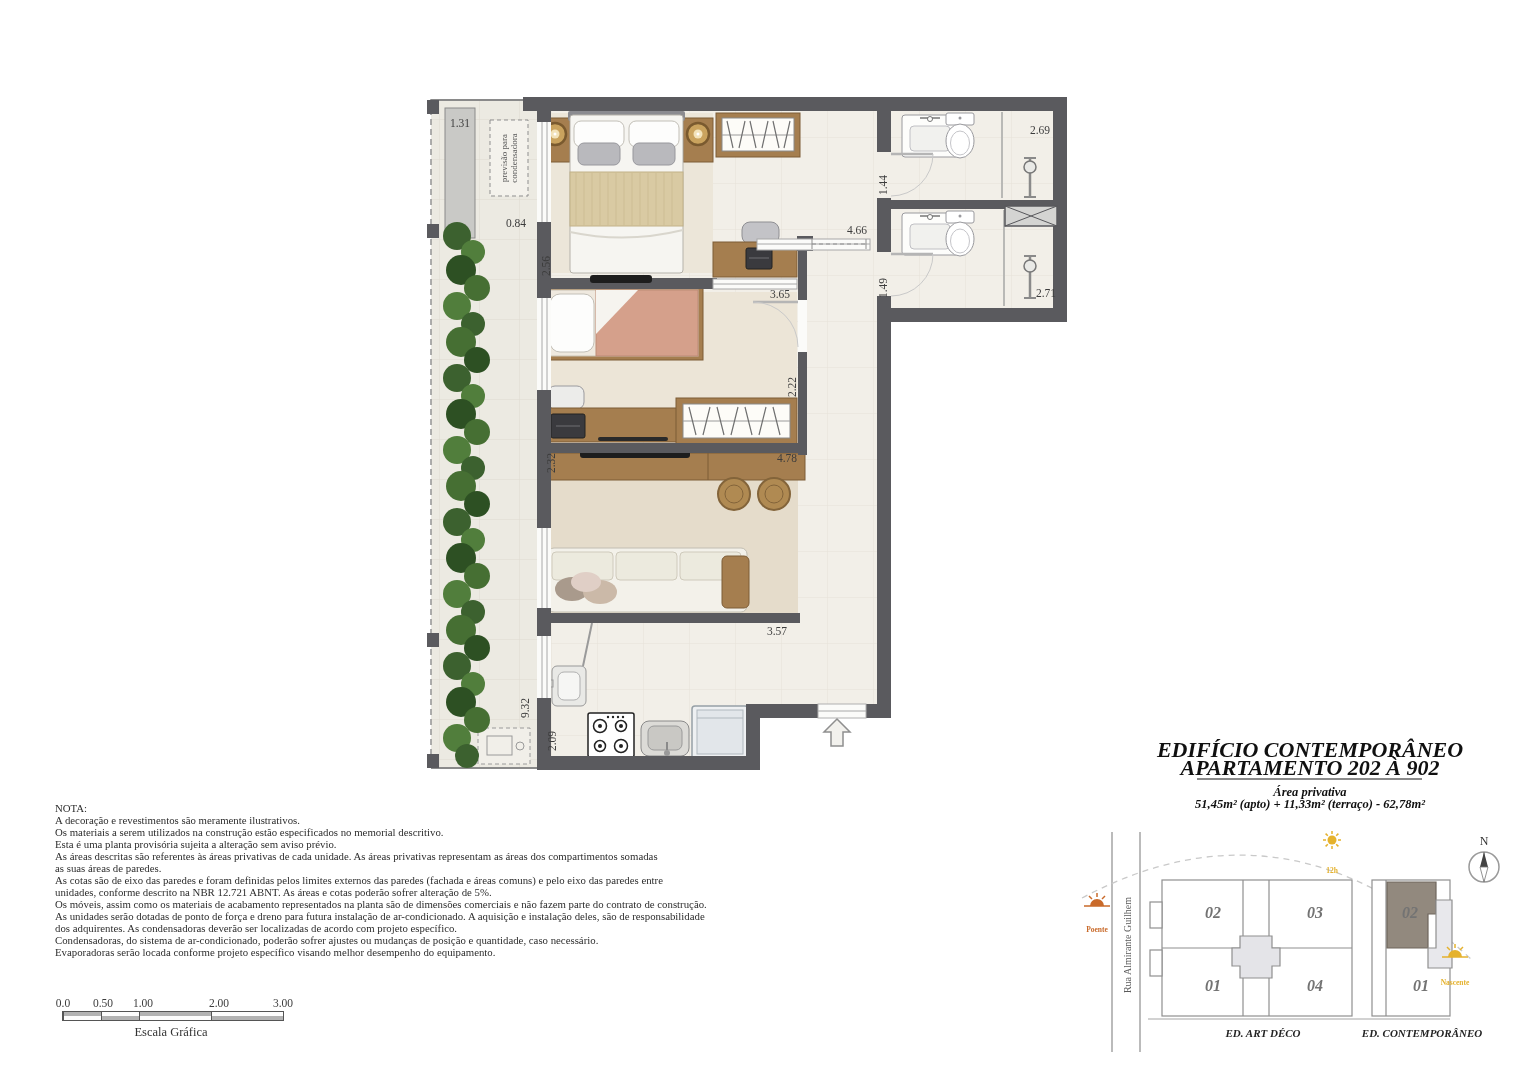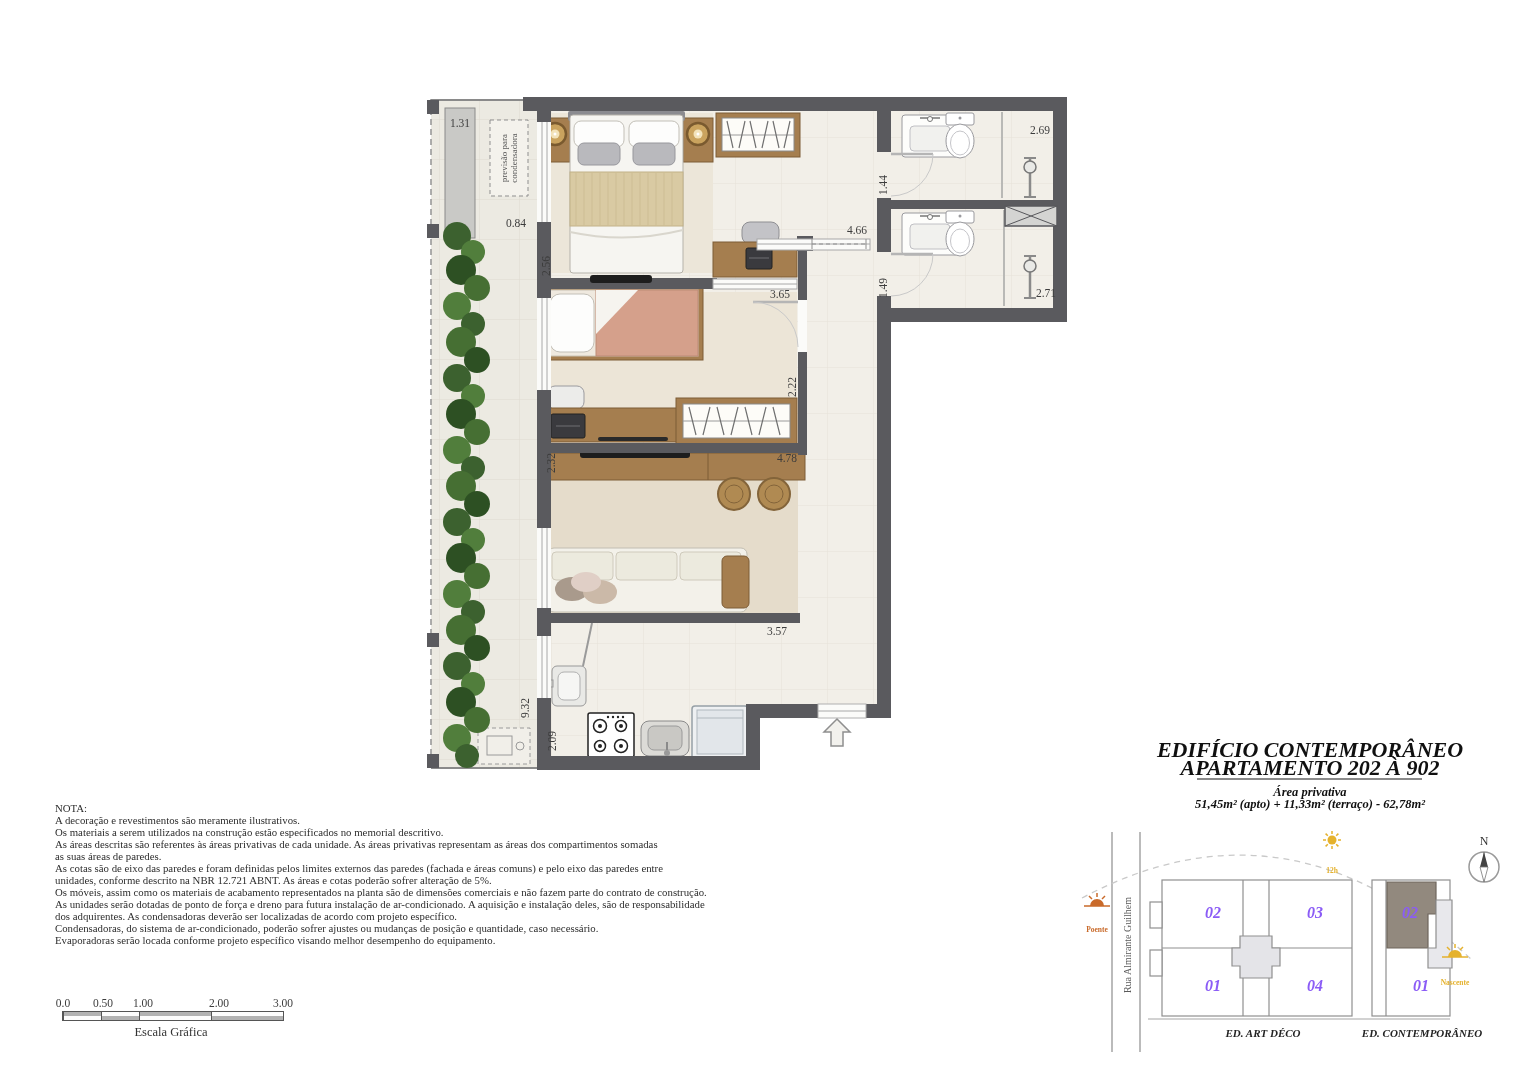--- a/index.html
+++ b/index.html
@@ -18,21 +18,21 @@
        display:flex;}
   .scale-seg{height:100%;}
   .seg-a{background:linear-gradient(to bottom,#fdfdfd 50%,#b3b3b3 50%);}
   .seg-b{background:linear-gradient(to bottom,#b3b3b3 50%,#fdfdfd 50%);border-left:1px solid #555;}
   .scale-label{position:absolute;font-size:12.5px;color:#333;transform:translate(-50%,-50%);}
   .tb{position:absolute;font-weight:bold;font-style:italic;color:#101010;white-space:nowrap;
       transform:translate(-50%,-50%);}
   .tb-l1,.tb-l2{font-size:22px;}
   .tb-sm{font-size:12.5px;}
   .tb-rule{position:absolute;left:1197px;top:778px;width:225px;height:2px;background:#8a8a8a;}
-  .unit{position:absolute;font-weight:bold;font-style:italic;font-size:16px;color:#8b5cf6;
+  .unit{position:absolute;font-weight:bold;font-style:italic;font-size:16px;color:#737373;
       transform:translate(-50%,-50%);}
   .bldg-label{position:absolute;font-weight:bold;font-style:italic;font-size:11px;color:#242424;
       white-space:nowrap;transform:translate(-50%,-50%);}
   .street{position:absolute;font-size:10px;color:#5a5a5a;white-space:nowrap;
       transform:translate(-50%,-50%) rotate(-90deg);}
   .sun-label{position:absolute;font-size:7.5px;font-weight:bold;white-space:nowrap;
       transform:translate(-50%,-50%);margin-top:16px;}
   .north-label{position:absolute;font-size:12px;color:#333;transform:translate(-50%,-50%);}
 </style>
 </head>
@@ -415,20 +415,21 @@
 <span class="dim" style="left:777px;top:631px">3.57</span>
 <span class="dim rot" style="left:525px;top:708px">9.32</span>
 <span class="dim rot" style="left:552px;top:741px">2.09</span>
 
 <span class="cond-label" style="left:509px;top:158px">previsão para condensadora</span>
 
 <div class="nota">
   <div class="nota-h">NOTA:</div>
   <div class="nota-line">A decoração e revestimentos são meramente ilustrativos.</div>
   <div class="nota-line">Os materiais a serem utilizados na construção estão especificados no memorial descritivo.</div>
+  <div class="nota-line">Esta é uma planta provisória sujeita a alteração sem aviso prévio.</div>
   <div class="nota-line">As áreas descritas são referentes às áreas privativas de cada unidade. As áreas privativas representam as áreas dos compartimentos somadas</div>
   <div class="nota-line">as suas áreas de paredes.</div>
   <div class="nota-line">As cotas são de eixo das paredes e foram definidas pelos limites externos das paredes (fachada e áreas comuns) e pelo eixo das paredes entre</div>
   <div class="nota-line">unidades, conforme descrito na NBR 12.721 ABNT. As áreas e cotas poderão sofrer alteração de 5%.</div>
   <div class="nota-line">Os móveis, assim como os materiais de acabamento representados na planta são de dimensões comerciais e não fazem parte do contrato de construção.</div>
   <div class="nota-line">As unidades serão dotadas de ponto de força e dreno para futura instalação de ar-condicionado. A aquisição e instalação deles, são de responsabilidade</div>
   <div class="nota-line">dos adquirentes. As condensadoras deverão ser localizadas de acordo com projeto específico.</div>
   <div class="nota-line">Condensadoras, do sistema de ar-condicionado, poderão sofrer ajustes ou mudanças de posição e quantidade, caso necessário.</div>
   <div class="nota-line">Evaporadoras serão locada conforme projeto específico visando melhor desempenho do equipamento.</div>
 </div>

